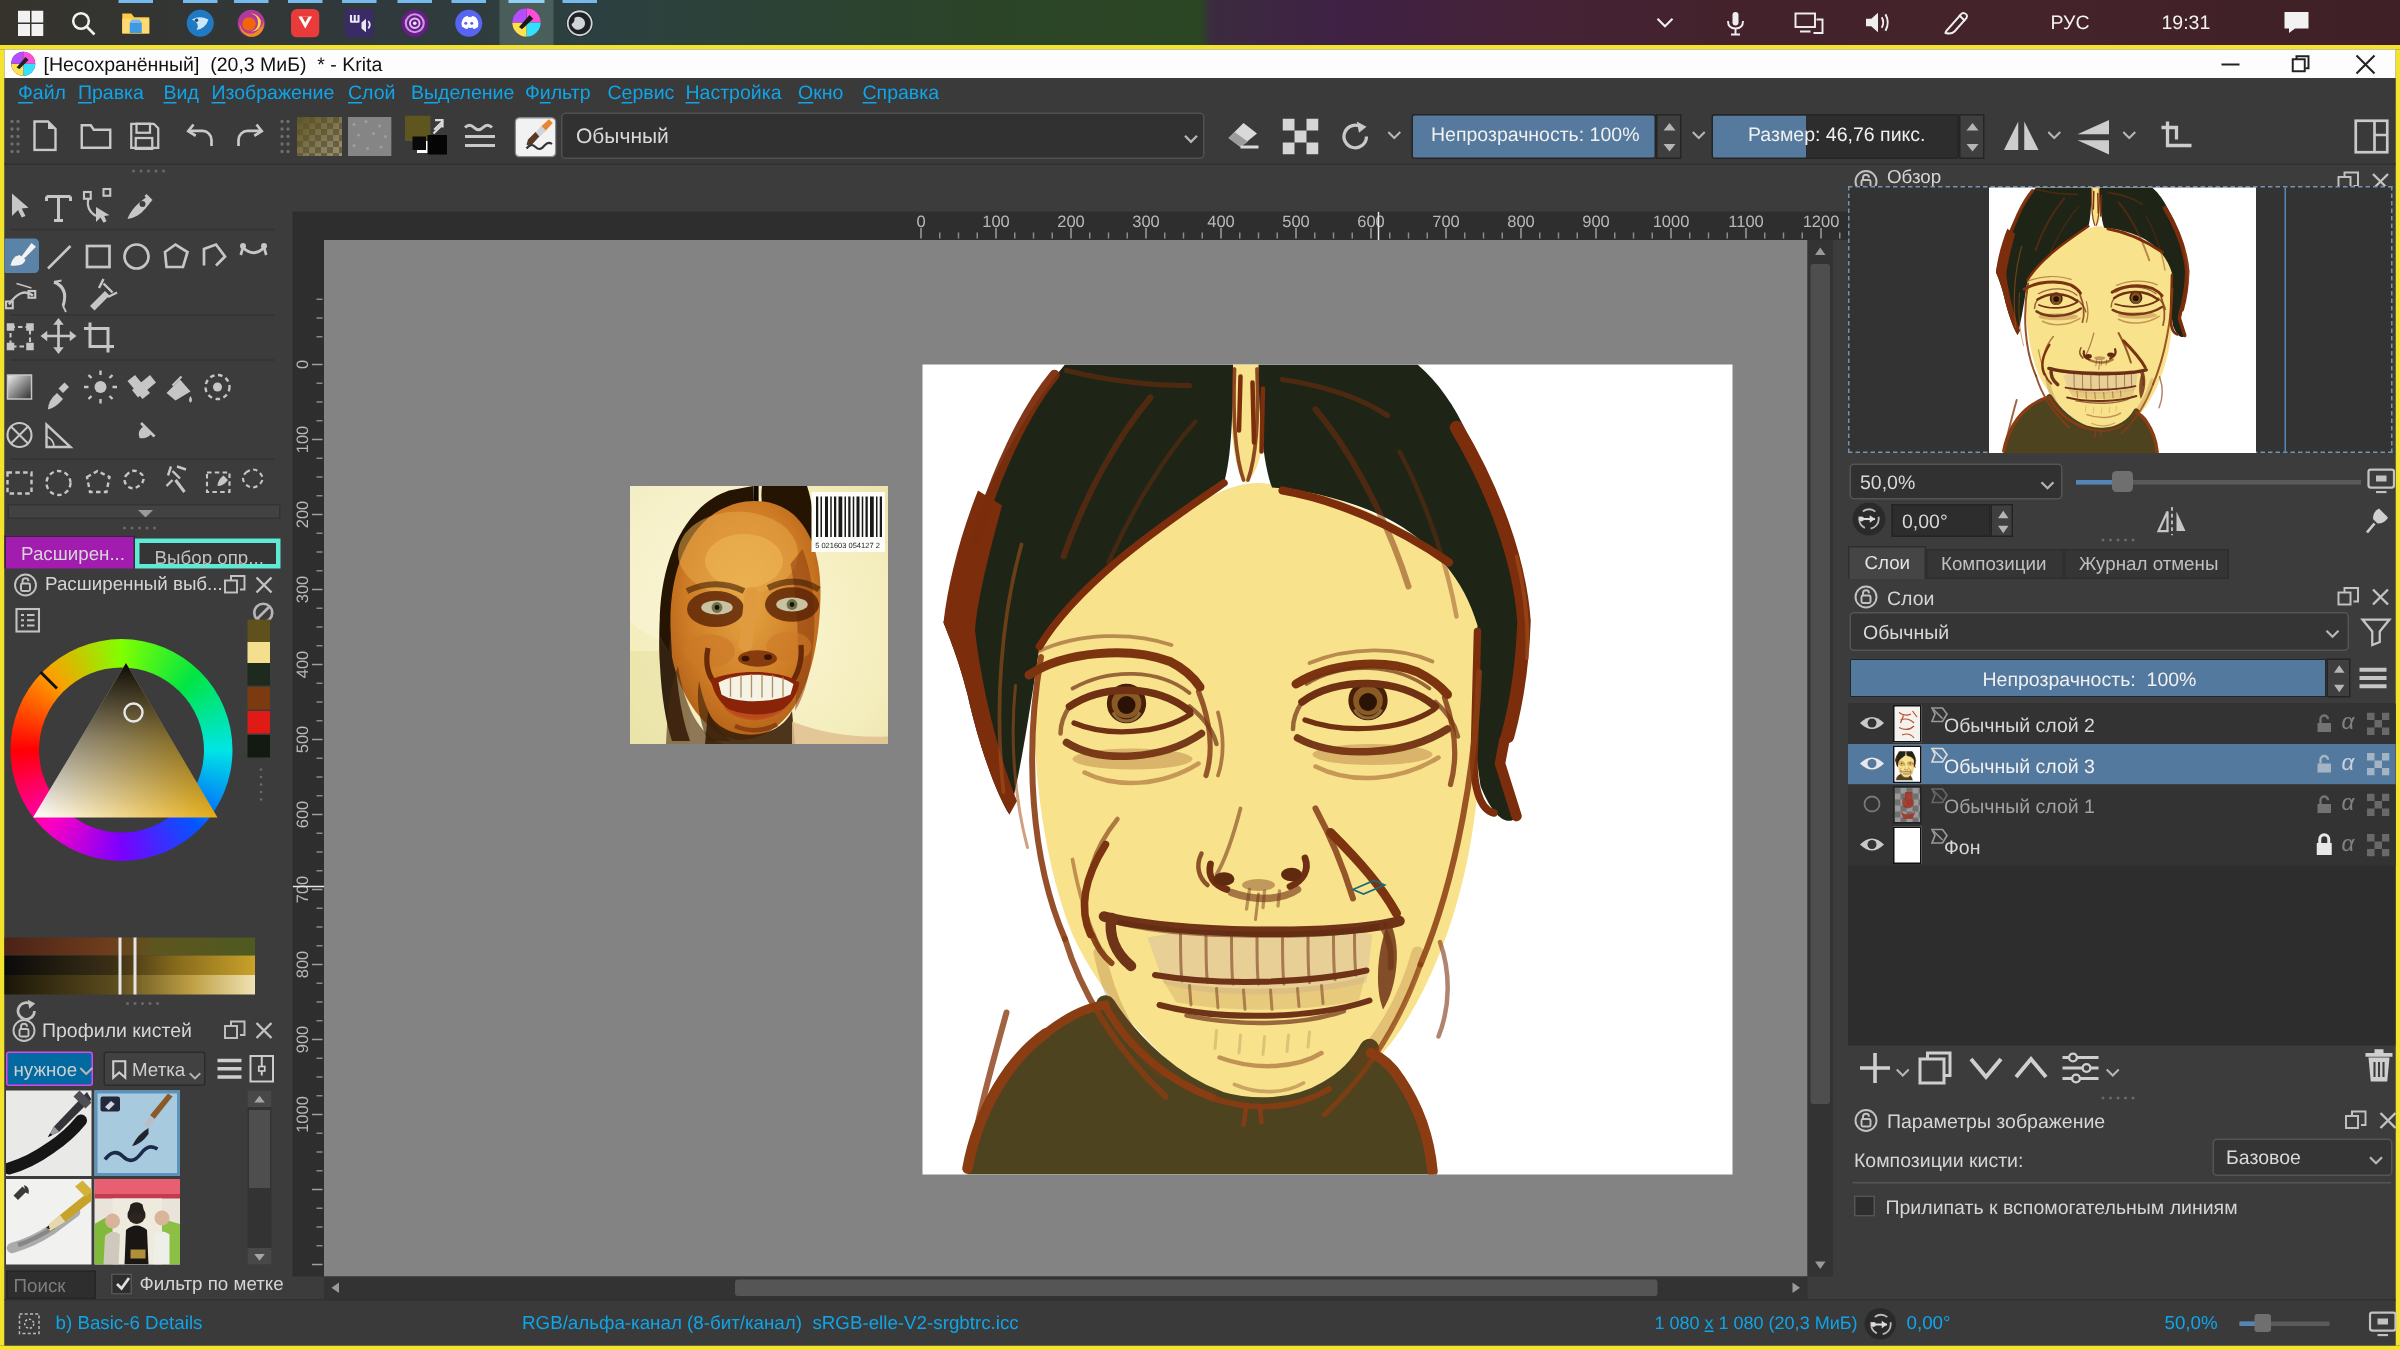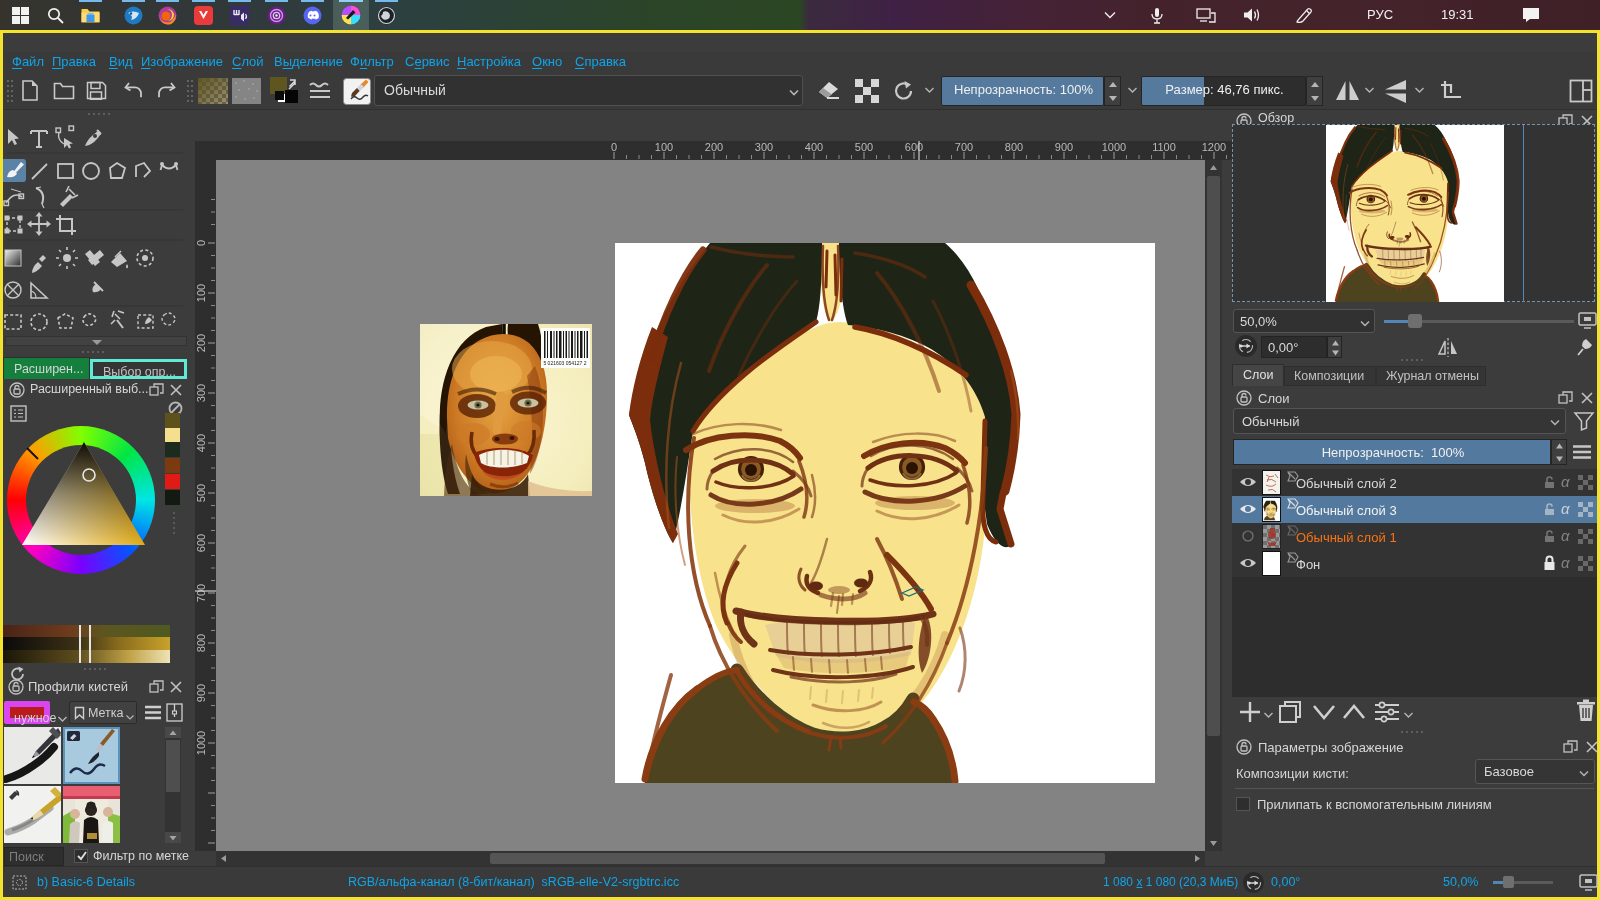--- a/index.html
+++ b/index.html
@@ -134,20 +134,38 @@
     <svg class="abs" style="left:1522px;top:7px" width="18" height="16" viewBox="0 0 18 16">
       <path d="M1 1 h16 v11 h-9 l-4 3 v-3 h-3 z" fill="#f2f2f2"></path>
     </svg>
   </div>
 
   <div class="abs" style="left:0;top:30px;width:1600px;height:3px;background:#f3e32d;"></div>
   <div class="abs" style="left:0;top:33px;width:3px;height:864px;background:#f3e32d;"></div>
   <div class="abs" style="left:1597px;top:33px;width:3px;height:864px;background:#f3e32d;"></div>
   <div class="abs" style="left:0;top:897px;width:1600px;height:3px;background:#f3e32d;"></div>
 
+  <div class="abs" id="titlebar" style="left:3px;top:33px;width:1594px;height:19px;background:#fdfdfd;">
+    <svg class="abs" style="left:4px;top:1px" width="17" height="17" viewBox="0 0 17 17">
+      <circle cx="8.5" cy="8.5" r="8" fill="#2a2a2a"></circle>
+      <path d="M8.5 .5 A8 8 0 0 1 16.5 8.5 L8.5 8.5 Z" fill="#ff4fd8"></path>
+      <path d="M16.5 8.5 A8 8 0 0 1 8.5 16.5 L8.5 8.5 Z" fill="#35e0ff"></path>
+      <path d="M8.5 16.5 A8 8 0 0 1 .5 8.5 L8.5 8.5 Z" fill="#ffe14f"></path>
+      <path d="M.5 8.5 A8 8 0 0 1 8.5 .5 L8.5 8.5 Z" fill="#b44fff"></path>
+      <path d="M4 11 L10 4 L12 6 L6 12 Z" fill="#222"></path>
+    </svg>
+    <div class="abs" style="left:26px;top:2px;font-size:13px;color:#111;">[Несохранённый]&nbsp; (20,3 МиБ) &nbsp;* - Krita</div>
+
+    <svg class="abs" style="left:1474px;top:0" width="120" height="19" viewBox="0 0 120 19">
+      <line x1="4" y1="10" x2="16" y2="10" stroke="#222" stroke-width="1.4"></line>
+      <rect x="51.5" y="6.5" width="8" height="8" fill="none" stroke="#222" stroke-width="1.3"></rect>
+      <path d="M54 6.5 v-2 h8 v8 h-2" fill="none" stroke="#222" stroke-width="1.3"></path>
+      <path d="M94 4 L106 16 M106 4 L94 16" stroke="#222" stroke-width="1.4"></path>
+    </svg>
+  </div>
 
   <div class="abs" id="menubar" style="left:3px;top:52px;width:1594px;height:19px;background:#3a3a3a;">
     <div class="abs txt mi" style="left:9px"><span class="u">Ф</span>айл</div>
     <div class="abs txt mi" style="left:49px"><span class="u">П</span>равка</div>
     <div class="abs txt mi" style="left:106px"><span class="u">В</span>ид</div>
     <div class="abs txt mi" style="left:138px"><span class="u">И</span>зображение</div>
     <div class="abs txt mi" style="left:229px"><span class="u">С</span>лой</div>
     <div class="abs txt mi" style="left:271px">В<span class="u">ы</span>деление</div>
     <div class="abs txt mi" style="left:347px">Ф<span class="u">и</span>льтр</div>
     <div class="abs txt mi" style="left:402px">С<span class="u">е</span>рвис</div>
@@ -477,21 +495,21 @@
     <svg class="abs" style="left:78px;top:240px" width="26" height="5" viewBox="0 0 26 5">
         <g fill="#6a6a6a">
           <circle cx="2" cy="2" r="1"></circle>
           <circle cx="7" cy="2" r="1"></circle>
           <circle cx="12" cy="2" r="1"></circle>
           <circle cx="17" cy="2" r="1"></circle>
           <circle cx="22" cy="2" r="1"></circle>
         </g>
       </svg>
 
-    <div class="abs" style="left:0;top:247px;width:87px;height:22px;background:#15803d;border:1px solid #2e2e2e;border-bottom:none;">
+    <div class="abs" style="left:0;top:247px;width:87px;height:22px;background:#a21caf;border:1px solid #2e2e2e;border-bottom:none;">
       <div class="abs" style="left:10px;top:4px;font-size:12.5px;color:#d6d6d6;">Расширен...</div>
     </div>
     <div class="abs" style="left:87px;top:249px;width:97px;height:20px;background:#353535;border:3px solid #5eead4;">
       <div class="abs" style="left:10px;top:3px;font-size:12.5px;color:#c0c0c0;">Выбор опр...</div>
     </div>
 
     <div class="abs" style="left:0;top:269px;width:192px;height:24px;">
       <svg class="abs" style="left:6px;top:3px" width="16" height="16" viewBox="0 0 16 16">
         <circle cx="8" cy="8" r="7" fill="none" stroke="#c2c2c2" stroke-width="1.3"></circle>
         <rect x="5" y="7" width="6" height="5" rx="1" fill="none" stroke="#c2c2c2" stroke-width="1.3"></rect>
@@ -582,21 +600,21 @@
       </svg>
       <div class="abs" style="left:25px;top:4px;font-size:13px;color:#d6d6d6;">Профили кистей</div>
       <svg class="abs" style="left:146px;top:5px" width="15" height="14" viewBox="0 0 15 14">
           <rect x="1" y="4" width="8" height="8" fill="none" stroke="#c2c2c2" stroke-width="1.3"></rect>
           <path d="M5 4 v-3 h9 v9 h-3" fill="none" stroke="#c2c2c2" stroke-width="1.3"></path>
         </svg>
       <svg class="abs" style="left:166px;top:5px" width="14" height="14" viewBox="0 0 14 14">
           <path d="M2 2 L12 12 M12 2 L2 12" stroke="#c2c2c2" stroke-width="1.6"></path>
         </svg>
 
-      <div class="abs" style="left:1px;top:26px;width:46px;height:23px;background:#b91c1c;border:6px solid #d946ef;border-radius:2px;">
+      <div class="abs" style="left:1px;top:26px;width:58px;height:23px;background:#0369a1;border:1px solid #d946ef;border-radius:2px;">
         <div class="abs" style="left:4px;top:4px;font-size:12.5px;color:#cfcfcf;">нужное</div>
         <svg class="abs" style="left:48px;top:9px" width="9" height="6" viewBox="0 0 9 6">
             <path d="M0.5 1 L4.5 5 L8.5 1" fill="none" stroke="#b5b5b5" stroke-width="1.4"></path>
           </svg>
       </div>
       <div class="abs" style="left:66px;top:26px;width:68px;height:23px;background:#414141;border:1px solid #2b2b2b;border-radius:2px;">
         <svg class="abs" style="left:4px;top:4px" width="11" height="14" viewBox="0 0 11 14">
             <path d="M1.5 1.5 h8 v11 l-4 -3.5 l-4 3.5 z" fill="none" stroke="#cfcfcf" stroke-width="1.4"></path>
           </svg>
         <div class="abs" style="left:18px;top:4px;font-size:12.5px;color:#cfcfcf;">Метка</div>
@@ -985,21 +1003,21 @@
                 <circle cx="9" cy="10" r="4"></circle>
                 <path d="M4 16 q5 4 10 0 l-2 5 h-6 z"></path>
                 <path d="M7 3 h5 v4 h-5 z"></path>
               </g>
             </svg>
         </div>
         <svg class="abs" style="left:55px;top:2px" width="12" height="11" viewBox="0 0 12 11" opacity="0.5">
             <path d="M1 1 h7 l3 4 -3 5 h-7 l2 -5 z" fill="none" stroke="#999" stroke-width="1.1"></path>
             <path d="M2 2 l6 6" stroke="#999" stroke-width="1.1"></path>
           </svg>
-        <div class="abs" style="left:64px;top:7px;font-size:13px;color:#f97316;">Обычный слой 1</div>
+        <div class="abs" style="left:64px;top:7px;font-size:13px;color:#a3a3a3;">Обычный слой 1</div>
         <svg class="abs" style="left:310px;top:6px" width="15" height="15" viewBox="0 0 15 15" opacity="0.42">
             <rect x="3" y="7" width="9" height="6" fill="#ccc"></rect>
             <path d="M5 7 v-2.5 a2.5 2.5 0 0 1 5 0" fill="none" stroke="#ccc" stroke-width="1.6"></path>
           </svg>
         <div class="abs" style="left:329px;top:4px;font-size:15px;color:#cfcfcf;opacity:0.5;font-style:italic;">α</div>
         <svg class="abs" style="left:346px;top:6px" width="15" height="15" viewBox="0 0 15 15" opacity="0.4">
             <g fill="#bbb">
               <rect width="5" height="5"></rect>
               <rect x="10" width="5" height="5"></rect>
               <rect x="5" y="5" width="5" height="5"></rect>

